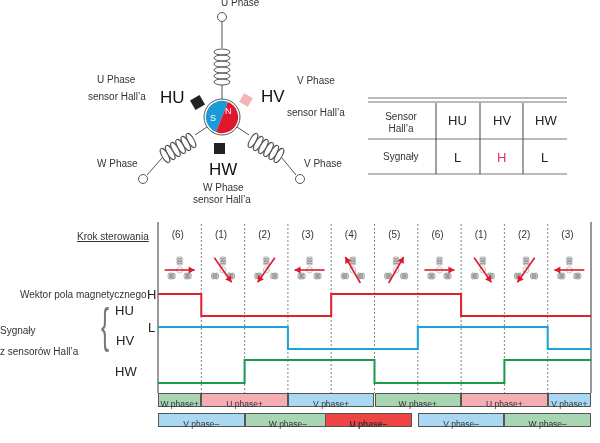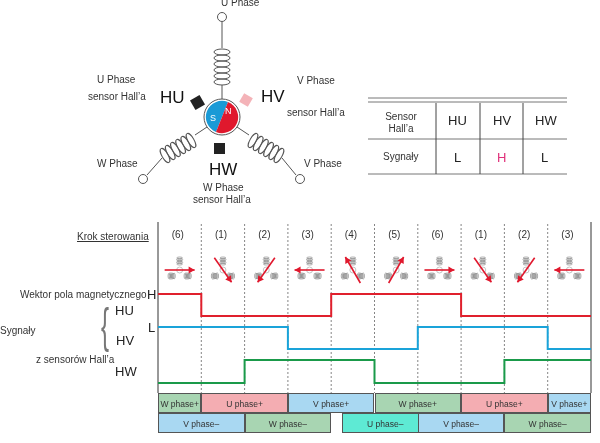--- a/index.html
+++ b/index.html
@@ -2,21 +2,21 @@
 <html><head>
 <meta charset="utf-8">
 <style>
   html,body{margin:0;padding:0;background:#fff;}
   body{width:600px;height:443px;position:relative;overflow:hidden;font-family:"Liberation Sans",sans-serif;color:#222;}
   .abs{position:absolute;white-space:nowrap;}
   .lbl{font-size:10px;color:#333;}
   .big{font-size:17px;color:#111;}
   svg{position:absolute;left:0;top:0;}
   .sig-label{font-size:13px;color:#222;}
-  .phase-cell{position:absolute;height:20px;font-size:8.5px;text-align:center;line-height:20px;box-sizing:border-box;border:1px solid #555;color:#333;}
+  .phase-cell{position:absolute;height:14px;font-size:8.5px;text-align:center;line-height:20px;box-sizing:border-box;border:1px solid #555;color:#333;}
 </style>
 </head>
 <body>
 
 <svg width="600" height="443">
   <g fill="none" stroke="#555" stroke-width="1">
 
     <circle cx="222" cy="17" r="4.5"></circle>
     <line x1="222" y1="22" x2="222" y2="48"></line>
     <g>
@@ -100,21 +100,21 @@
 <span class="abs" style="left:383px;top:151px;font-size:10px;color:#333;">Sygnały</span>
 <span class="abs" style="left:454px;top:150px;font-size:13px;">L</span>
 <span class="abs" style="left:497px;top:150px;font-size:13px;color:#e0307a;">H</span>
 <span class="abs" style="left:541px;top:150px;font-size:13px;">L</span>
 
 <span class="abs lbl" style="left:77px;top:231px;text-decoration:underline;">Krok sterowania</span>
 <span class="abs lbl" style="left:20px;top:264px;margin-top:25px;">Wektor pola magnetycznego</span>
 <span class="abs sig-label" style="left:147px;top:287px;">H</span>
 <span class="abs sig-label" style="left:148px;top:320px;">L</span>
 <span class="abs lbl" style="left:0px;top:325px;">Sygnały</span>
-<span class="abs lbl" style="left:0px;top:354px;padding-left:36px;">z sensorów Hall’a</span>
+<span class="abs lbl" style="left:0px;top:346px;">z sensorów Hall’a</span>
 <span class="abs" style="left:97px;top:302px;font-size:48px;color:#777;font-weight:100;line-height:48px;transform:scaleX(0.5);">{</span>
 <span class="abs sig-label" style="left:115px;top:303px;">HU</span>
 <span class="abs sig-label" style="left:116px;top:333px;">HV</span>
 <span class="abs sig-label" style="left:115px;top:364px;">HW</span>
 
 <svg id="timing-svg" width="600" height="443">
     <line x1="158" y1="222" x2="158" y2="393" stroke="#333" stroke-width="1"></line>
     <line x1="591" y1="222" x2="591" y2="393" stroke="#333" stroke-width="1"></line>
     <line x1="201.3" y1="224" x2="201.3" y2="393" stroke="#666" stroke-width="0.8" stroke-dasharray="2,2"></line>
     <line x1="244.6" y1="224" x2="244.6" y2="393" stroke="#666" stroke-width="0.8" stroke-dasharray="2,2"></line>
@@ -343,16 +343,16 @@
   </div>
 <div id="phase-table">
     <div class="phase-cell" style="left: 158px; top: 393px; width: 43.3px; background: rgb(168, 213, 178);">W phase+</div>
     <div class="phase-cell" style="left: 201.3px; top: 393px; width: 86.6px; background: rgb(244, 173, 178);">U phase+</div>
     <div class="phase-cell" style="left: 287.9px; top: 393px; width: 86.6px; background: rgb(169, 216, 242);">V phase+</div>
     <div class="phase-cell" style="left: 374.5px; top: 393px; width: 86.6px; background: rgb(168, 213, 178);">W phase+</div>
     <div class="phase-cell" style="left: 461.1px; top: 393px; width: 86.6px; background: rgb(244, 173, 178);">U phase+</div>
     <div class="phase-cell" style="left: 547.7px; top: 393px; width: 43.3px; background: rgb(169, 216, 242);">V phase+</div>
     <div class="phase-cell" style="left: 158px; top: 413px; width: 86.6px; background: rgb(169, 216, 242);">V phase–</div>
     <div class="phase-cell" style="left: 244.6px; top: 413px; width: 86.6px; background: rgb(168, 213, 178);">W phase–</div>
-    <div class="phase-cell" style="left: 342px; top: 413px; width: 86.6px; background: #5eead4;">U phase–</div>
+    <div class="phase-cell" style="left: 325px; top: 413px; width: 86.6px; background: #ef4444; font-weight: bold;">U phase–</div>
     <div class="phase-cell" style="left: 417.8px; top: 413px; width: 86.6px; background: rgb(169, 216, 242);">V phase–</div>
     <div class="phase-cell" style="left: 504.4px; top: 413px; width: 86.6px; background: rgb(168, 213, 178);">W phase–</div>
   </div>
 
 </body></html>

